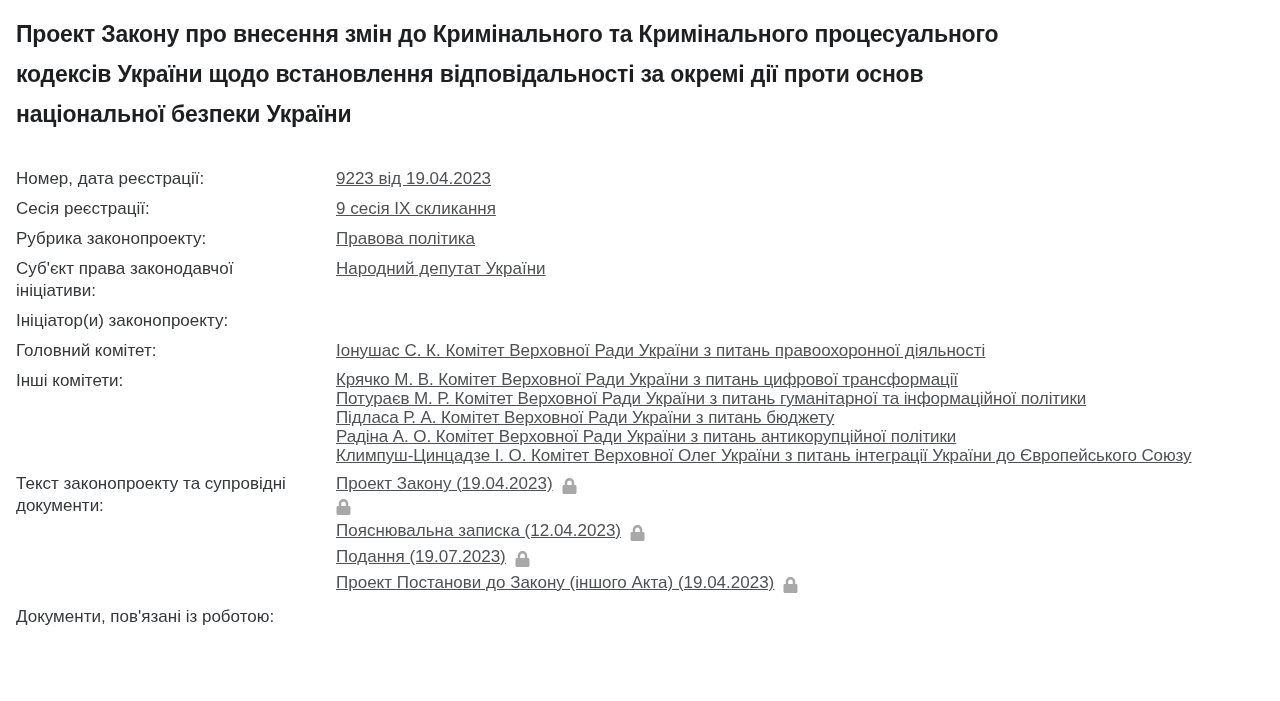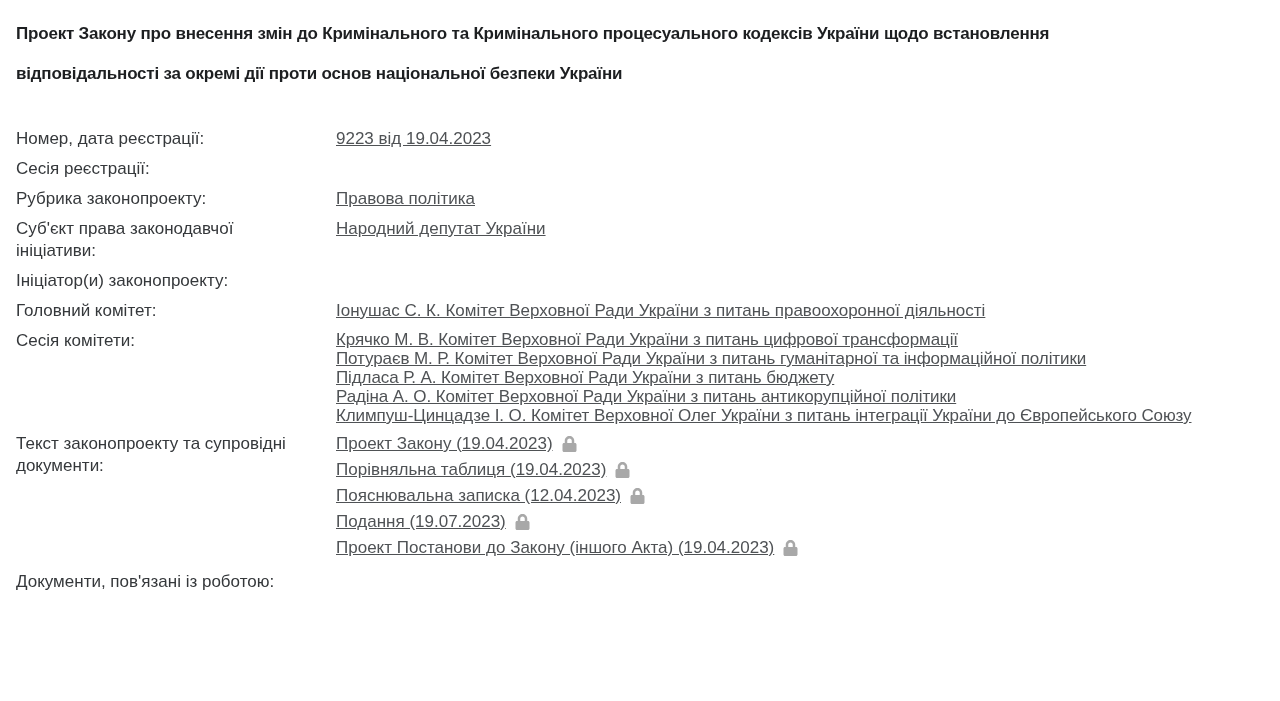--- a/index.html
+++ b/index.html
@@ -14,21 +14,21 @@
     font-family: "Liberation Sans", sans-serif;
     -webkit-font-smoothing: antialiased;
   }
   .page {
     padding: 14px 24px 0 16px;
     box-sizing: border-box;
   }
   .title {
     margin: 0 0 34px 0;
     max-width: 1050px;
-    font-size: 17px;
+    font-size: 23px;
     line-height: 40px;
     font-weight: 700;
     color: #1d1f21;
     letter-spacing: -0.2px;
   }
   .details {
     font-size: 17px;
   }
   .row {
     display: flex;
@@ -52,21 +52,21 @@
   .value.bold {
     font-weight: 700;
     color: #35383b;
   }
   .committees .committee-line {
     line-height: 19px;
     letter-spacing: -0.1px;
   }
   .docs .doc {
     display: flex;
-    align-items: center;
+    align-items: flex-end;
     line-height: 21px;
     margin-bottom: 5px;
   }
   .doc-link {
     color: #4f5255;
     text-decoration: none;
     margin-right: 9px;
     cursor: pointer;
   }
   .lock {
@@ -86,20 +86,21 @@
 
   <div class="details">
 
     <div class="row">
       <div class="label">Номер, дата реєстрації:</div>
       <div class="value">9223 від 19.04.2023</div>
     </div>
 
     <div class="row">
       <div class="label">Сесія реєстрації:</div>
+      <div class="value">9 сесія IX скликання</div>
     </div>
 
     <div class="row">
       <div class="label">Рубрика законопроекту:</div>
       <div class="value">Правова політика</div>
     </div>
 
     <div class="row">
       <div class="label">Суб'єкт права законодавчої ініціативи:</div>
       <div class="value">Народний депутат України</div>
@@ -108,21 +109,21 @@
     <div class="row">
       <div class="label">Ініціатор(и) законопроекту:</div>
     </div>
 
     <div class="row">
       <div class="label">Головний комітет:</div>
       <div class="value">Іонушас С. К. Комітет Верховної Ради України з питань правоохоронної діяльності</div>
     </div>
 
     <div class="row">
-      <div class="label">Сесія комітети:</div>
+      <div class="label">Інші комітети:</div>
       <div class="value committees">
         <div class="committee-line">Крячко М. В. Комітет Верховної Ради України з питань цифрової трансформації</div>
         <div class="committee-line">Потураєв М. Р. Комітет Верховної Ради України з питань гуманітарної та інформаційної політики</div>
         <div class="committee-line">Підласа Р. А. Комітет Верховної Ради України з питань бюджету</div>
         <div class="committee-line">Радіна А. О. Комітет Верховної Ради України з питань антикорупційної політики</div>
         <div class="committee-line">Климпуш-Цинцадзе І. О. Комітет Верховної Олег України з питань інтеграції України до Європейського Союзу</div>
       </div>
     </div>
 
     <div class="row">
@@ -132,21 +133,20 @@
         <div class="doc">
           <a class="doc-link" href="#">Проект Закону (19.04.2023)</a>
           <span class="lock">
             <svg width="15" height="16" viewBox="0 0 448 512">
                 <path fill="#a8a8a8" d="M400 224h-24v-72C376 68.2 307.8 0 224 0S72 68.2 72 152v72H48c-26.5 0-48 21.5-48 48v192c0 26.5 21.5 48 48 48h352c26.5 0 48-21.5 48-48V272c0-26.5-21.5-48-48-48zm-104 0H152v-72c0-39.7 32.3-72 72-72s72 32.3 72 72v72z"></path>
               </svg>
           </span>
         </div>
 
         <div class="doc">
-          <a class="doc-link" href="#">Порівняльна таблиця (19.04.2023)</a>
           <span class="lock">
             <svg width="15" height="16" viewBox="0 0 448 512">
                 <path fill="#a8a8a8" d="M400 224h-24v-72C376 68.2 307.8 0 224 0S72 68.2 72 152v72H48c-26.5 0-48 21.5-48 48v192c0 26.5 21.5 48 48 48h352c26.5 0 48-21.5 48-48V272c0-26.5-21.5-48-48-48zm-104 0H152v-72c0-39.7 32.3-72 72-72s72 32.3 72 72v72z"></path>
               </svg>
           </span>
         </div>
 
         <div class="doc">
           <a class="doc-link" href="#">Пояснювальна записка (12.04.2023)</a>
           <span class="lock">

